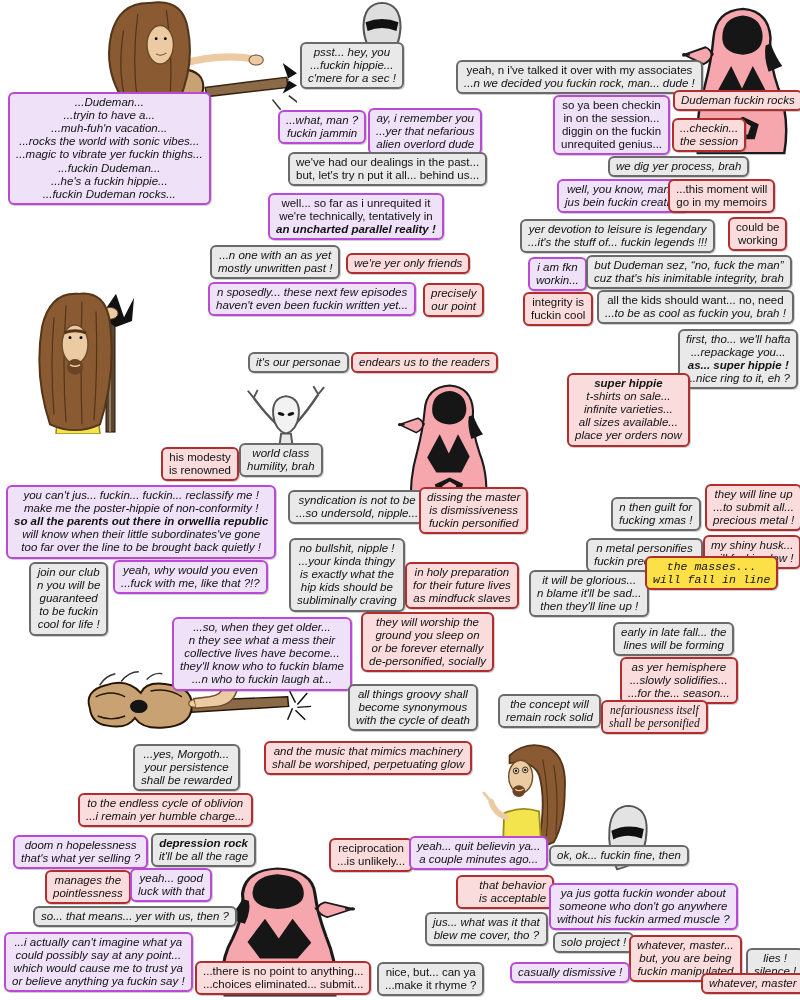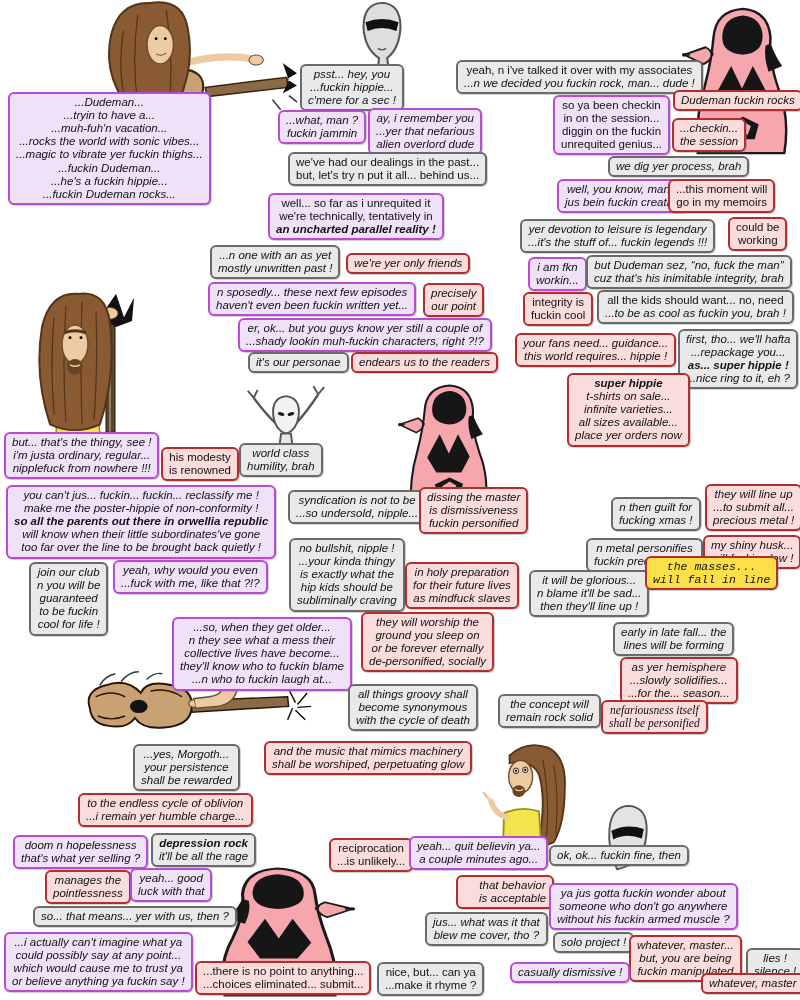--- a/index.html
+++ b/index.html
@@ -163,21 +163,21 @@
     <div class="bubble" style="left: 8px; top: 92px; border-color: rgb(184, 74, 214); background: rgb(238, 225, 248);">
       <div class="ln">...Dudeman...</div>
       <div class="ln">...tryin to have a...</div>
       <div class="ln">...muh-fuh'n vacation...</div>
       <div class="ln">...rocks the world with sonic vibes...</div>
       <div class="ln">...magic to vibrate yer fuckin thighs...</div>
       <div class="ln">...fuckin Dudeman...</div>
       <div class="ln">...he's a fuckin hippie...</div>
       <div class="ln">...fuckin Dudeman rocks...</div>
     </div>
-    <div class="bubble" style="left: 300px; top: 64px; border-color: rgb(106, 106, 106); background: rgb(233, 233, 233); text-align: center;">
+    <div class="bubble" style="left: 300px; top: 42px; border-color: rgb(106, 106, 106); background: rgb(233, 233, 233); text-align: center;">
       <div class="ln">psst... hey, you</div>
       <div class="ln">...fuckin hippie...</div>
       <div class="ln">c'mere for a sec !</div>
     </div>
     <div class="bubble reg" style="left: 456px; top: 60px; border-color: rgb(106, 106, 106); background: rgb(233, 233, 233);">
       <div class="ln">yeah, n i've talked it over with my associates</div>
       <div class="ln it">...n we decided you fuckin rock, man... dude !</div>
     </div>
     <div class="bubble" style="left: 278px; top: 110px; border-color: rgb(184, 74, 214); background: rgb(238, 225, 248);">
       <div class="ln">...what, man ?</div>
@@ -232,24 +232,20 @@
       <div class="ln">but Dudeman sez, “no, fuck the man”</div>
       <div class="ln">cuz that's his inimitable integrity, brah</div>
     </div>
     <div class="bubble reg" style="left: 523px; top: 292px; border-color: rgb(178, 46, 46); background: rgb(250, 220, 220);">
       <div class="ln">integrity is</div>
       <div class="ln">fuckin cool</div>
     </div>
     <div class="bubble reg" style="left: 597px; top: 290px; border-color: rgb(106, 106, 106); background: rgb(233, 233, 233);">
       <div class="ln">all the kids should want... no, need</div>
       <div class="ln it">...to be as cool as fuckin you, brah !</div>
-    </div>
-    <div class="bubble" style="left: 515px; top: 333px; border-color: rgb(178, 46, 46); background: rgb(250, 220, 220);">
-      <div class="ln">your fans need... guidance...</div>
-      <div class="ln">this world requires... hippie !</div>
     </div>
     <div class="bubble" style="left: 678px; top: 329px; border-color: rgb(106, 106, 106); background: rgb(233, 233, 233);">
       <div class="ln">first, tho... we'll hafta</div>
       <div class="ln">...repackage you...</div>
       <div class="ln bd">as... super hippie !</div>
       <div class="ln">...nice ring to it, eh ?</div>
     </div>
     <div class="bubble" style="left: 567px; top: 373px; border-color: rgb(178, 46, 46); background: rgb(250, 220, 220);">
       <div class="ln bd">super hippie</div>
       <div class="ln">t-shirts on sale...</div>
@@ -270,34 +266,25 @@
       <div class="ln">we're yer only friends</div>
     </div>
     <div class="bubble" style="left: 208px; top: 282px; border-color: rgb(184, 74, 214); background: rgb(238, 225, 248);">
       <div class="ln">n sposedly... these next few episodes</div>
       <div class="ln">haven't even been fuckin written yet...</div>
     </div>
     <div class="bubble" style="left: 423px; top: 283px; border-color: rgb(178, 46, 46); background: rgb(250, 220, 220);">
       <div class="ln">precisely</div>
       <div class="ln">our point</div>
     </div>
-    <div class="bubble" style="left: 238px; top: 318px; border-color: rgb(184, 74, 214); background: rgb(238, 225, 248);">
-      <div class="ln">er, ok... but you guys know yer still a couple of</div>
-      <div class="ln">...shady lookin muh-fuckin characters, right ?!?</div>
-    </div>
     <div class="bubble" style="left: 248px; top: 352px; border-color: rgb(106, 106, 106); background: rgb(233, 233, 233);">
       <div class="ln">it's our personae</div>
     </div>
     <div class="bubble" style="left: 351px; top: 352px; border-color: rgb(178, 46, 46); background: rgb(250, 220, 220);">
       <div class="ln">endears us to the readers</div>
-    </div>
-    <div class="bubble" style="left: 4px; top: 432px; border-color: rgb(184, 74, 214); background: rgb(238, 225, 248);">
-      <div class="ln">but... that's the thingy, see !</div>
-      <div class="ln">i'm justa ordinary, regular...</div>
-      <div class="ln">nipplefuck from nowhere !!!</div>
     </div>
     <div class="bubble reg" style="left: 161px; top: 447px; border-color: rgb(178, 46, 46); background: rgb(250, 220, 220);">
       <div class="ln">his modesty</div>
       <div class="ln">is renowned</div>
     </div>
     <div class="bubble" style="left: 239px; top: 443px; border-color: rgb(106, 106, 106); background: rgb(233, 233, 233);">
       <div class="ln">world class</div>
       <div class="ln">humility, brah</div>
     </div>
     <div class="bubble" style="left: 6px; top: 485px; border-color: rgb(184, 74, 214); background: rgb(238, 225, 248);">

